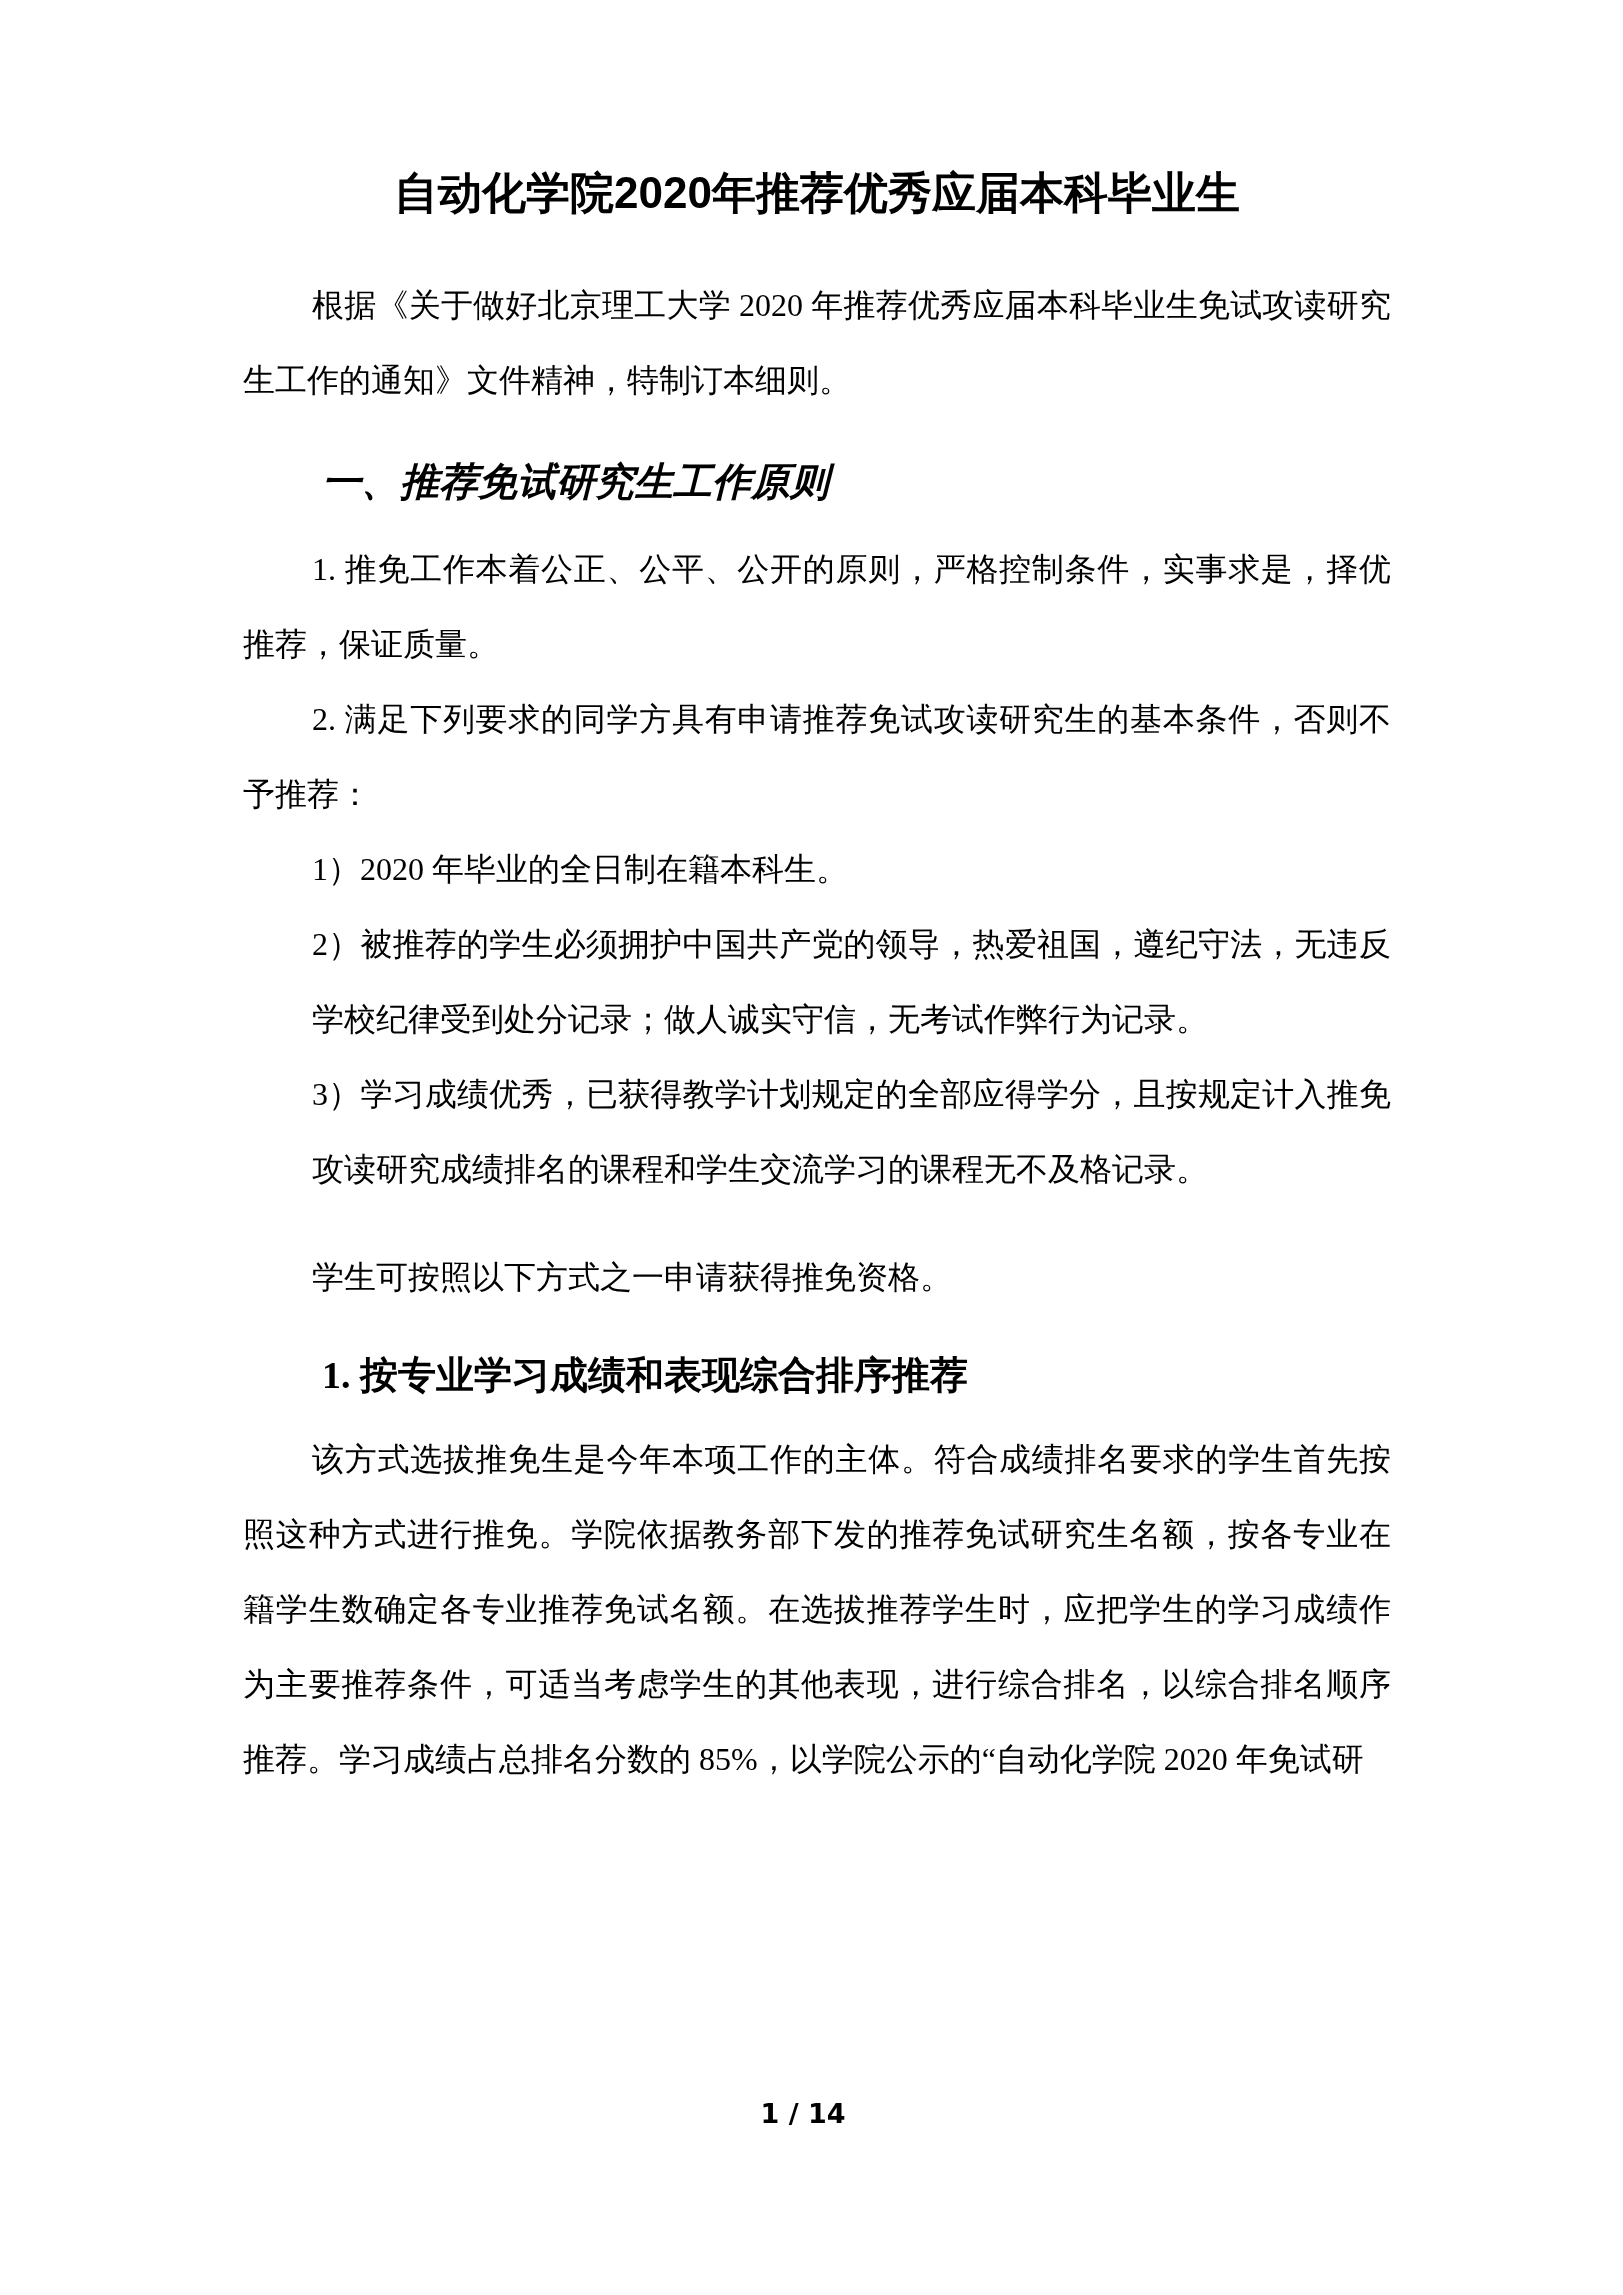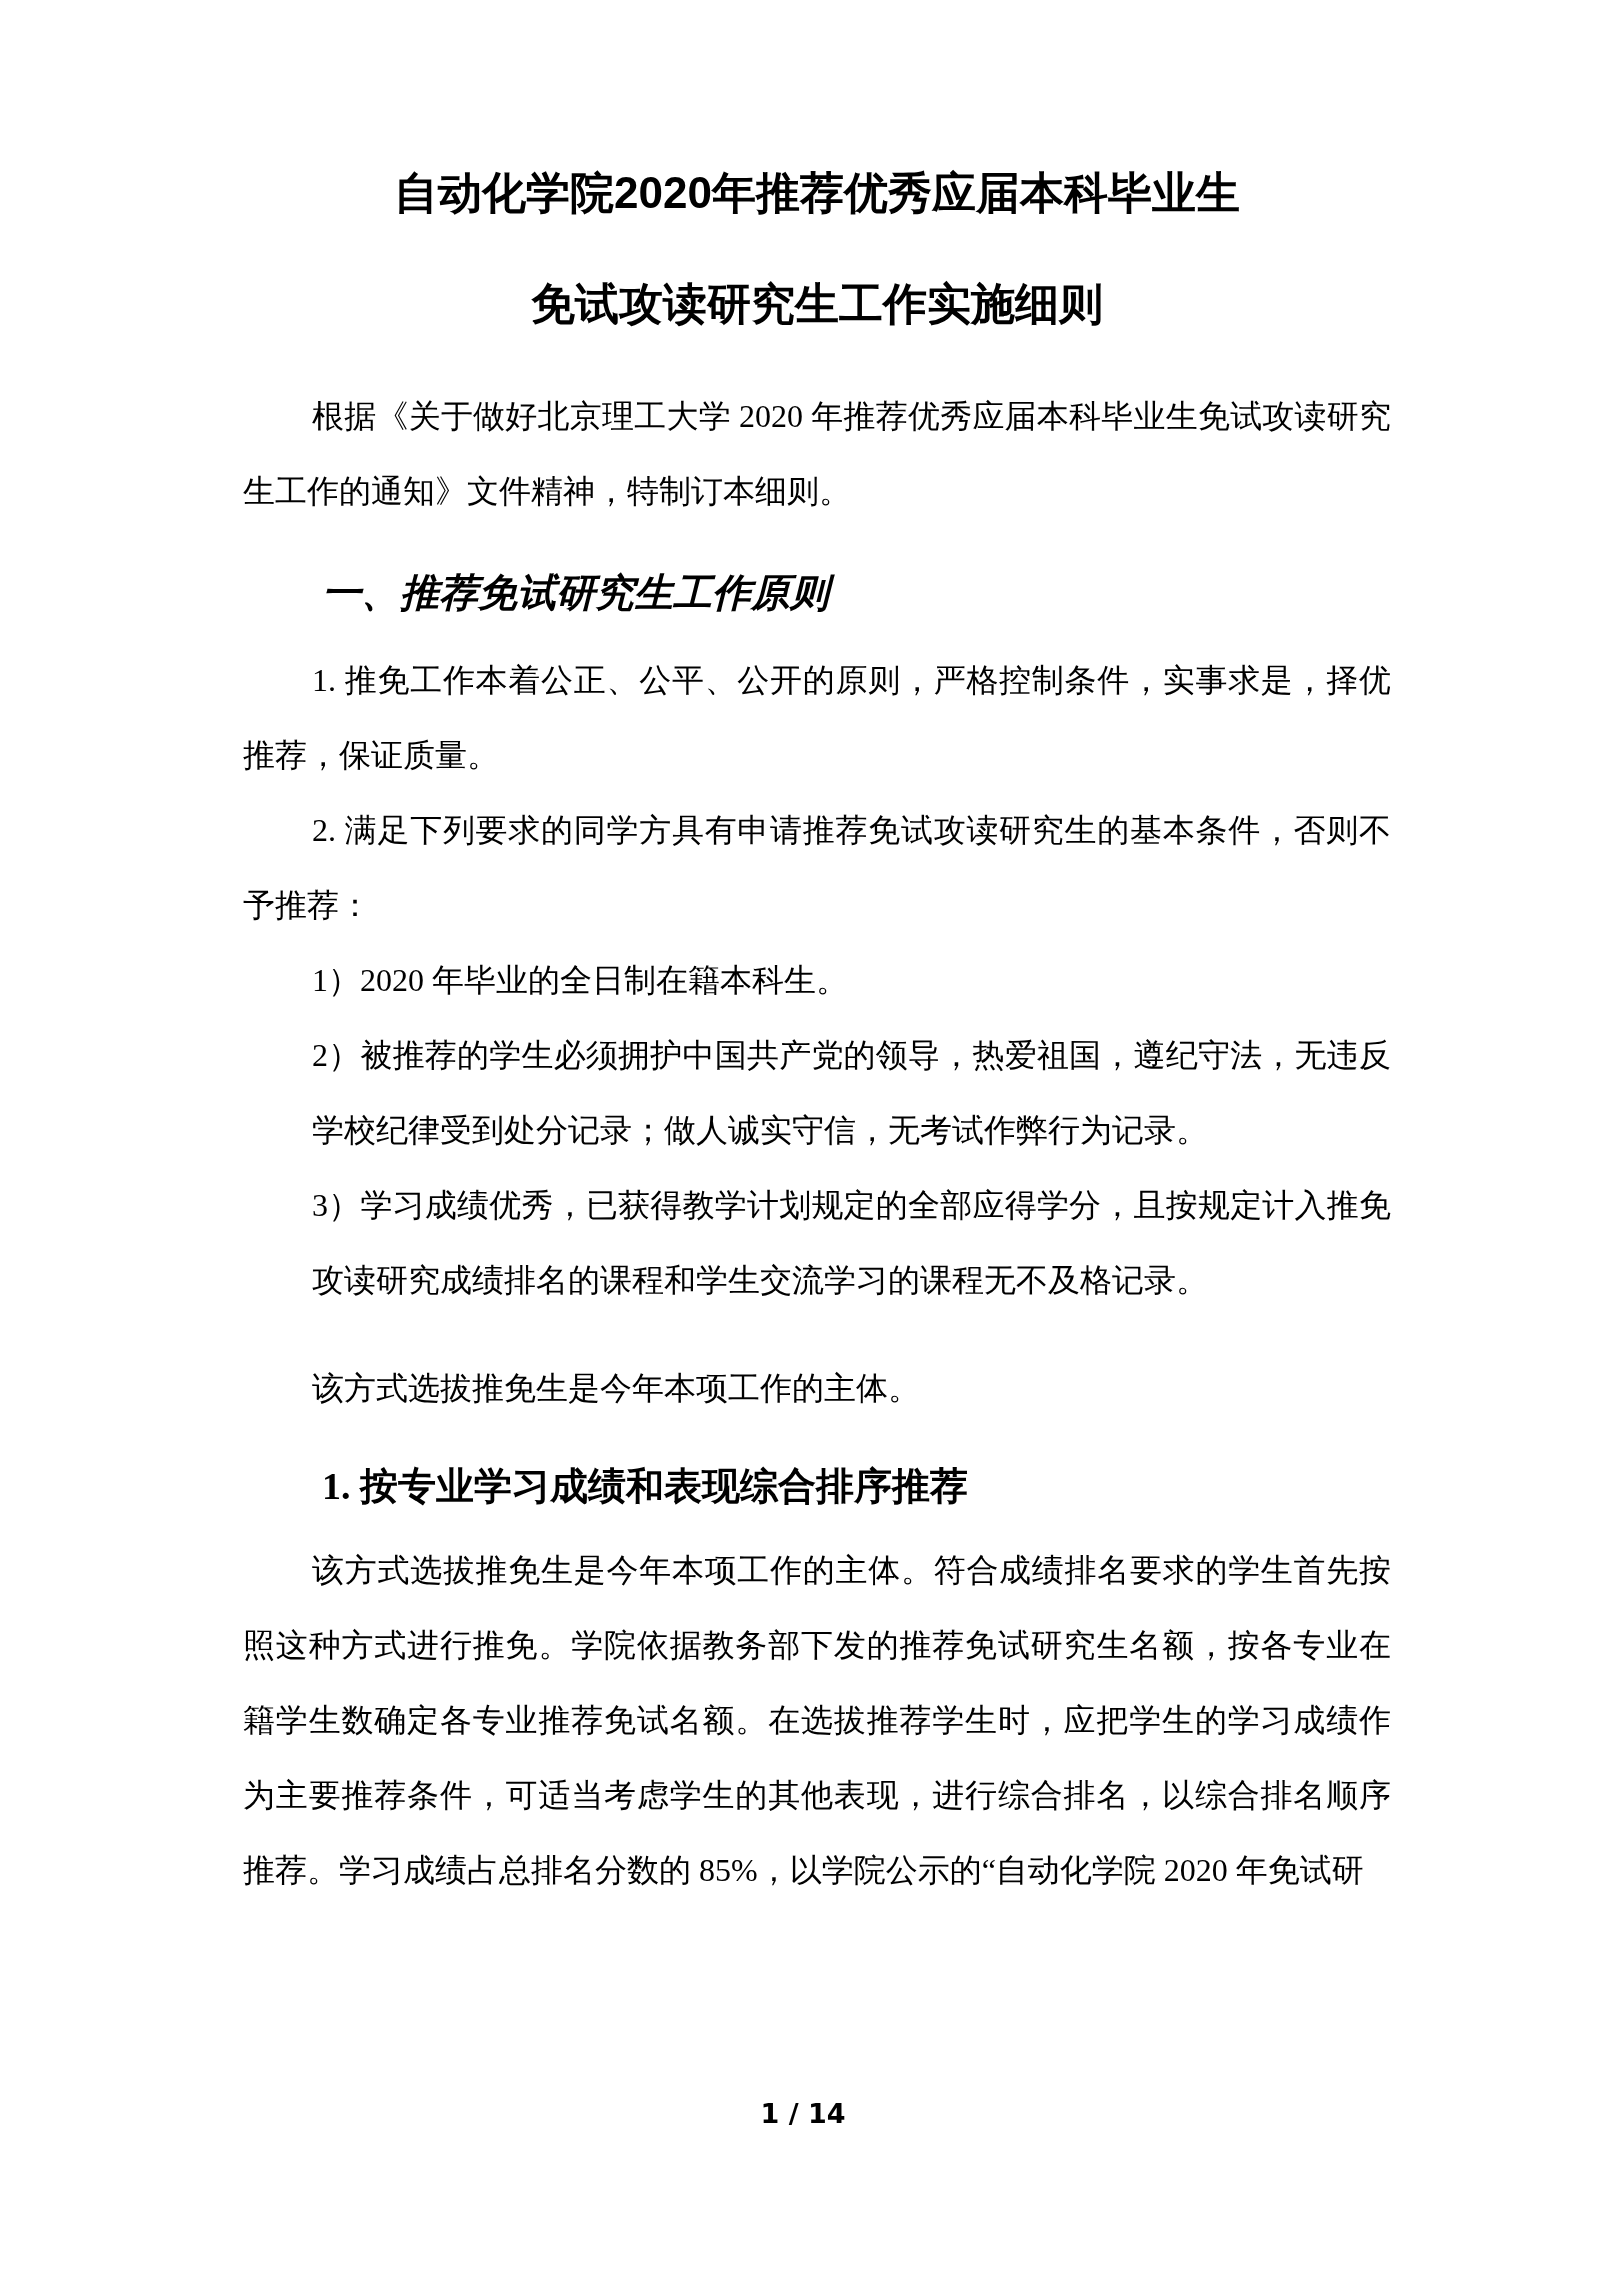--- a/index.html
+++ b/index.html
@@ -68,40 +68,39 @@
     line-height: 33px;
   }
 </style>
 </head>
 <body>
 
 <div class="page">
 
   <header class="doc-title">
     <div class="title-line">自动化学院2020年推荐优秀应届本科毕业生</div>
-    <div class="title-line">免试攻读研究生工作实施细则</div>
   </header>
 
   <p class="body para-indent intro">根据《关于做好北京理工大学 2020 年推荐优秀应届本科毕业生免试攻读研究生工作的通知》文件精神，特制订本细则。</p>
 
   <h2 class="heading h-sec1">一、推荐免试研究生工作原则</h2>
 
   <p class="body para-indent item-first">1. 推免工作本着公正、公平、公开的原则，严格控制条件，实事求是，择优推荐，保证质量。</p>
 
   <p class="body para-indent">2. 满足下列要求的同学方具有申请推荐免试攻读研究生的基本条件，否则不予推荐：</p>
 
   <p class="body subitem">1）2020 年毕业的全日制在籍本科生。</p>
 
   <p class="body subitem">2）被推荐的学生必须拥护中国共产党的领导，热爱祖国，遵纪守法，无违反学校纪律受到处分记录；做人诚实守信，无考试作弊行为记录。</p>
 
   <p class="body subitem">3）学习成绩优秀，已获得教学计划规定的全部应得学分，且按规定计入推免攻读研究成绩排名的课程和学生交流学习的课程无不及格记录。</p>
 
 
 
-  <p class="body para-indent lead">该方式选拔推免生是今年本项工作的主体。</p>
+  <p class="body para-indent lead">学生可按照以下方式之一申请获得推免资格。</p>
 
   <h3 class="subheading">1. 按专业学习成绩和表现综合排序推荐</h3>
 
   <p class="body para-indent method">该方式选拔推免生是今年本项工作的主体。符合成绩排名要求的学生首先按照这种方式进行推免。学院依据教务部下发的推荐免试研究生名额，按各专业在籍学生数确定各专业推荐免试名额。在选拔推荐学生时，应把学生的学习成绩作为主要推荐条件，可适当考虑学生的其他表现，进行综合排名，以综合排名顺序推荐。学习成绩占总排名分数的 85%，以学院公示的“自动化学院 2020 年免试研</p>
 
   <footer class="page-footer">
     <span class="page-number">1 / 14</span>
   </footer>
 
 </div>

